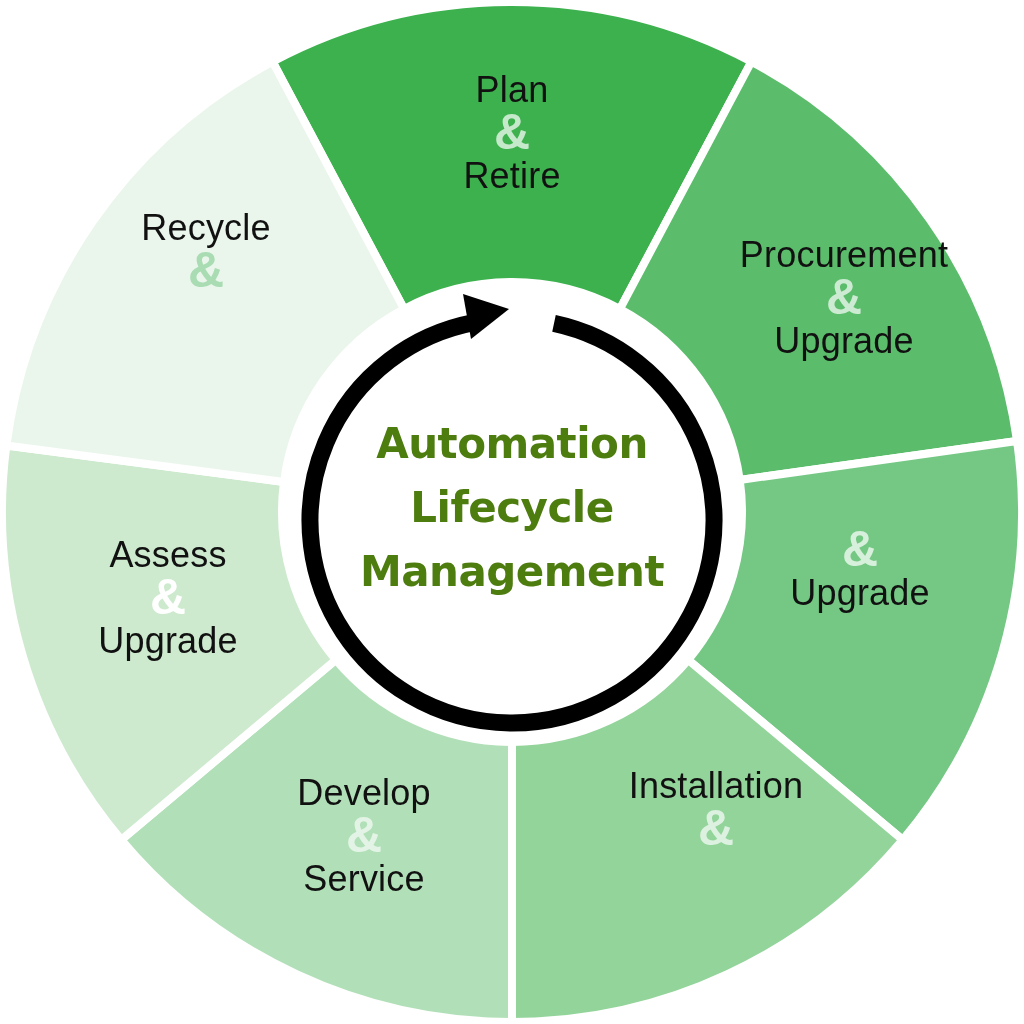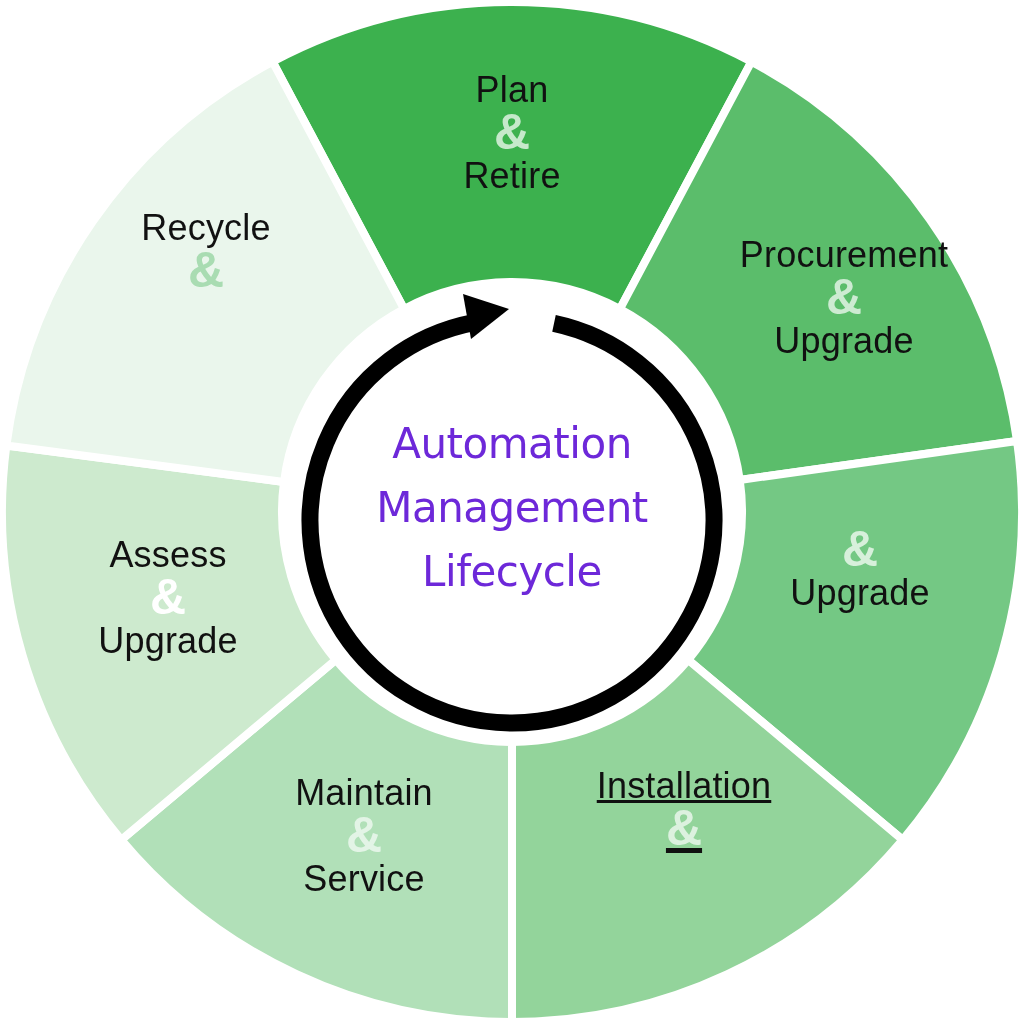--- a/index.html
+++ b/index.html
@@ -2,21 +2,21 @@
 <html><head>
 <meta charset="utf-8">
 <style>
   html, body { margin: 0; padding: 0; background: #ffffff; }
   body { width: 1024px; height: 1024px; overflow: hidden; position: relative; font-family: "Liberation Sans", "DejaVu Sans", sans-serif; }
   #diagram { position: absolute; left: 0; top: 0; width: 1024px; height: 1024px; }
   .label { position: absolute; transform: translateX(-50%); text-align: center; white-space: nowrap; color: #111; }
   .label .line { display: block; font-size: 36px; line-height: 36px; font-weight: 500; letter-spacing: 0.2px; }
   .label .amp { display: block; font-size: 50px; line-height: 40px; font-weight: 700; margin: 4px 0 6px 0; }
   #center-title { position: absolute; left: 512px; top: 412px; transform: translateX(-50%); text-align: center; white-space: nowrap; }
-  #center-title span { display: block; font-size: 42px; line-height: 64px; font-weight: 400; color: #6d28d9; font-family: "DejaVu Sans", "Liberation Sans", sans-serif; letter-spacing: -0.5px; }
+  #center-title span { display: block; font-size: 42px; line-height: 64px; font-weight: 700; color: #4d7c0f; font-family: "DejaVu Sans", "Liberation Sans", sans-serif; letter-spacing: -0.5px; }
 </style>
 </head>
 <body>
 
 <svg id="diagram" viewBox="0 0 1024 1024" xmlns="http://www.w3.org/2000/svg">
   <g id="wedges">
       <path d="M272.5695029791958,61.69672764194718 A510,510 0 0 1 751.4304970208043,61.69672764194729 L619.9784594407549,308.9220536424468 A230,230 0 0 0 404.0215405592452,308.92205364244677 Z" fill="#3cb14e" stroke="#ffffff" stroke-width="8" stroke-linejoin="miter"></path>
       <path d="M751.4304970208043,61.69672764194729 A510,510 0 0 1 1017.0367150582009,441.0217185103666 L739.7616558105613,479.99018677918497 A230,230 0 0 0 619.9784594407549,308.9220536424468 Z" fill="#5bbd6b" stroke="#ffffff" stroke-width="8" stroke-linejoin="miter"></path>
       <path d="M1017.0367150582009,441.0217185103666 A510,510 0 0 1 902.6826659906787,839.821680940135 L688.190221917365,659.841150227904 A230,230 0 0 0 739.7616558105613,479.99018677918497 Z" fill="#74c884" stroke="#ffffff" stroke-width="8" stroke-linejoin="miter"></path>
       <path d="M902.6826659906787,839.821680940135 A510,510 0 0 1 512,1022 L512,742 A230,230 0 0 0 688.190221917365,659.841150227904 Z" fill="#93d49b" stroke="#ffffff" stroke-width="8" stroke-linejoin="miter"></path>
@@ -38,37 +38,37 @@
     </div>
     <div class="label" style="left: 817px; top: 237px; margin-left: 27px;">
       <span class="line">Procurement</span>
       <span class="amp" style="color: rgb(205, 235, 210);">&amp;</span>
       <span class="line">Upgrade</span>
     </div>
     <div class="label" style="left: 860px; top: 525px;">
       <span class="amp" style="color: rgb(215, 240, 219);">&amp;</span>
       <span class="line">Upgrade</span>
     </div>
-    <div class="label" style="left: 684px; top: 768px; text-decoration: underline;">
+    <div class="label" style="left: 716px; top: 768px;">
       <span class="line">Installation</span>
       <span class="amp" style="color: rgb(220, 241, 223);">&amp;</span>
     </div>
     <div class="label" style="left: 364px; top: 775px;">
-      <span class="line">Maintain</span>
+      <span class="line">Develop</span>
       <span class="amp" style="color: rgb(227, 244, 230);">&amp;</span>
       <span class="line">Service</span>
     </div>
     <div class="label" style="left: 168px; top: 537px;">
       <span class="line">Assess</span>
       <span class="amp" style="color: rgb(255, 255, 255);">&amp;</span>
       <span class="line">Upgrade</span>
     </div>
     <div class="label" style="left: 206px; top: 210px;">
       <span class="line">Recycle</span>
       <span class="amp" style="color: rgb(169, 220, 178);">&amp;</span>
     </div>
   </div>
 
 <div id="center-title">
   <span>Automation</span>
+  <span>Lifecycle</span>
   <span>Management</span>
-  <span>Lifecycle</span>
 </div>
 
 </body></html>

